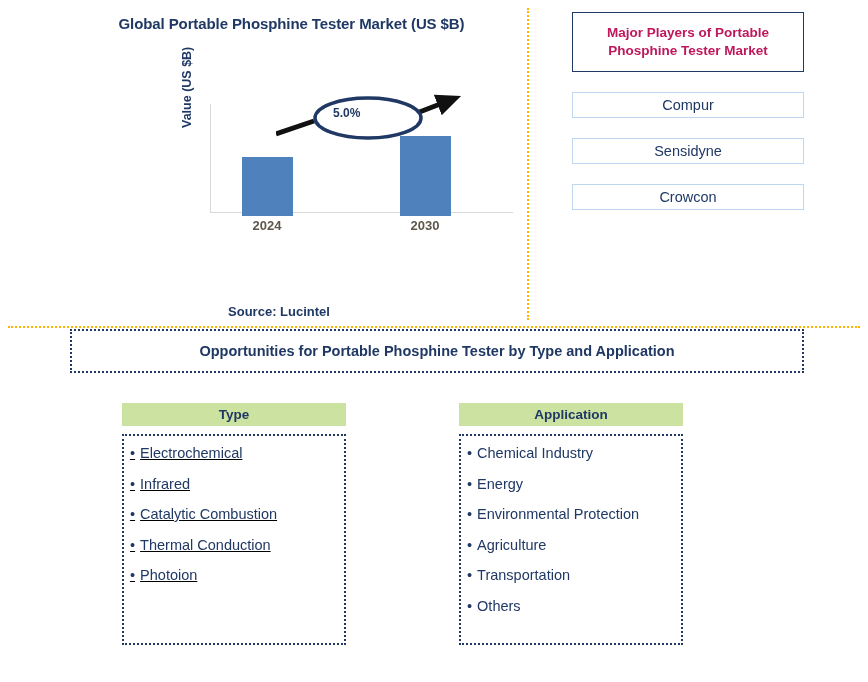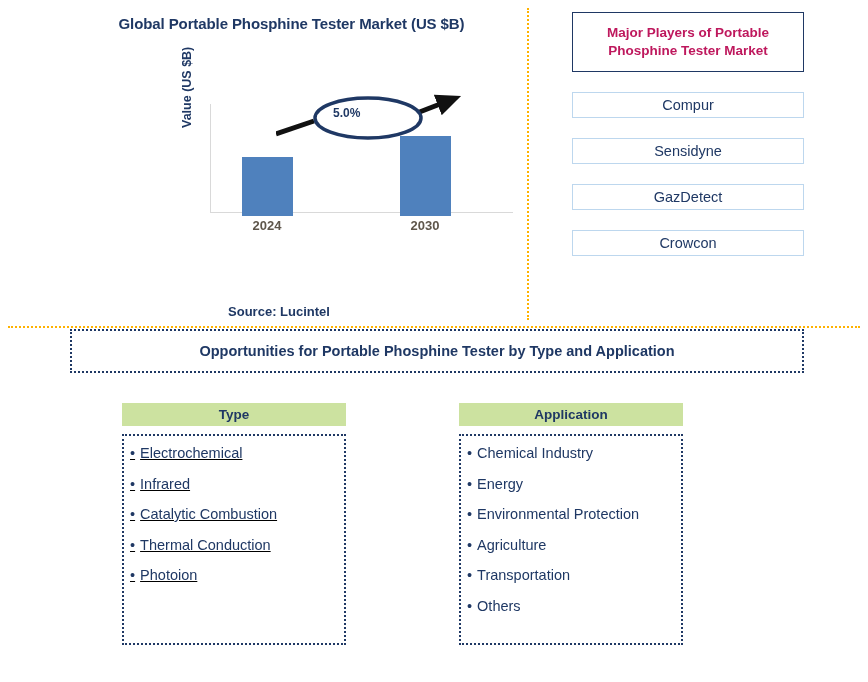--- a/index.html
+++ b/index.html
@@ -267,23 +267,20 @@
 <div id="players-panel">
   <div id="players-header">Major Players of Portable Phosphine Tester Market</div>
 
   <div class="player-box">
     <span>Compur</span>
   </div>
   <div class="player-box">
     <span>Sensidyne</span>
   </div>
   <div class="player-box">
-    <span>GazDetect</span>
-  </div>
-  <div class="player-box">
     <span>Crowcon</span>
   </div>
 </div>
 
 <div id="opportunities-banner">Opportunities for Portable Phosphine Tester by Type and Application</div>
 
 <div class="segment-col" id="segment-type">
   <div class="segment-header">Type</div>
   <ul class="segment-list" id="type-list">
     <li>

